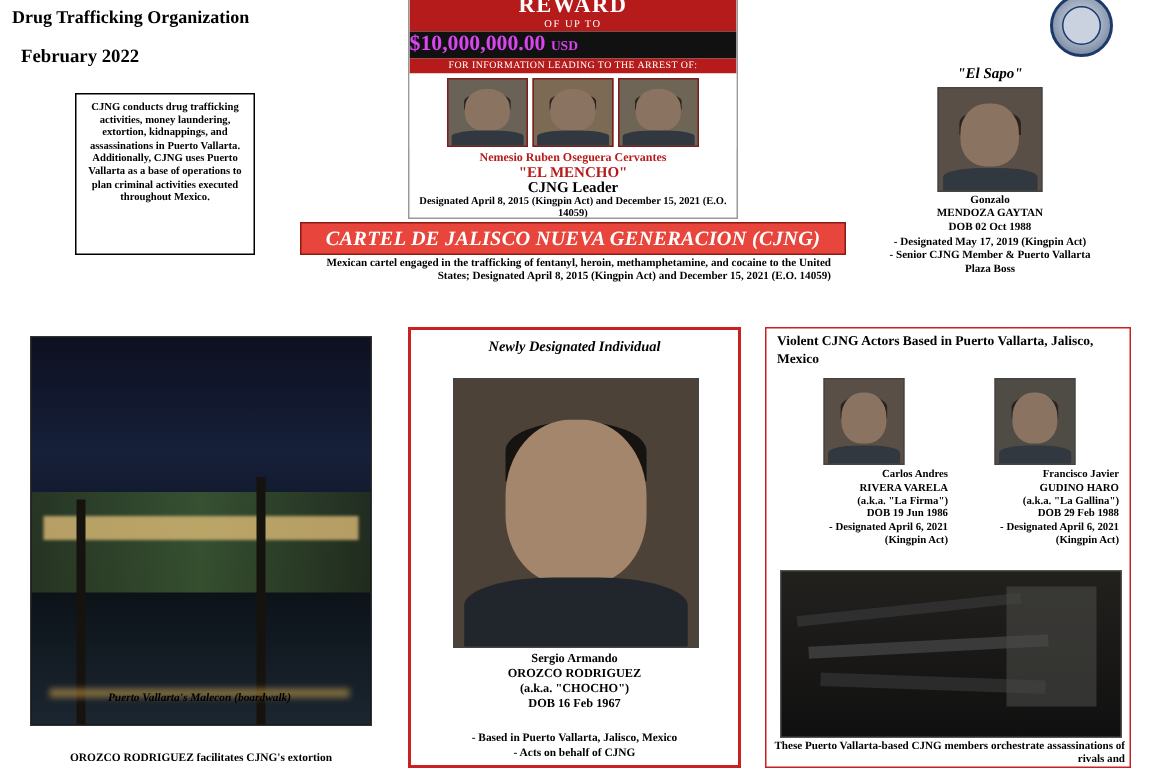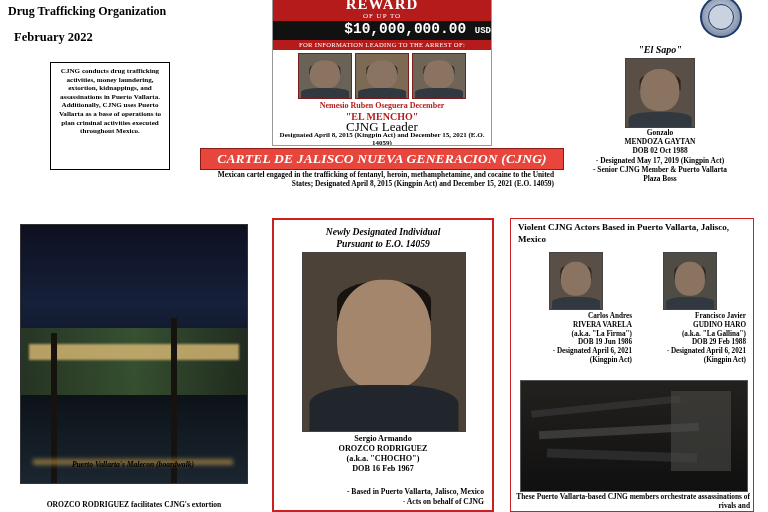--- a/index.html
+++ b/index.html
@@ -41,42 +41,42 @@
   .reward-head{
     background:#b61b1b;color:#fff;text-align:center;
     font-weight:bold;font-size:15px;letter-spacing:1px;
     padding:1px 0 0 0;line-height:16px;
   }
   .reward-sub{
     background:#b61b1b;color:#fff;text-align:center;
     font-size:7px;letter-spacing:1px;line-height:8px;padding-bottom:1px;
   }
   .reward-amt{
-    background:#111;color:#ffffff;text-align:right;
+    background:#111;color:#d946ef;text-align:left;
     font-weight:bold;font-size:14.5px;line-height:17px;
-    font-family:Liberation Mono, monospace;
+    font-family:Liberation Serif, serif;
   }
   .reward-amt .usd{font-size:9px;}
   .reward-info{
     background:#b61b1b;color:#fff;text-align:center;
     font-size:6.6px;line-height:8px;padding:1px 0;letter-spacing:.3px;
   }
   .reward-photos{
     display:flex;gap:3px;justify-content:center;padding:3px 0 1px 0;background:#fff;
   }
   .ph{border:1px solid #7a1d1d;background:#6b6257;}
   .reward-name{
     text-align:center;color:#b61b1b;font-weight:bold;font-size:8px;line-height:9.5px;
     margin-top:1px;
   }
   .reward-alias{
     text-align:center;color:#b61b1b;font-weight:bold;font-size:10px;line-height:11px;
   }
   .reward-leader{
-    text-align:center;font-weight:normal;font-size:13px;line-height:8.5px;margin-top:1px;
+    text-align:center;font-weight:bold;font-size:10px;line-height:8.5px;margin-top:1px;
   }
   .reward-desig{
     text-align:center;font-weight:bold;font-size:7px;line-height:8.4px;
   }
 
   
   .cartel-banner{
     position:absolute;left:200px;top:148px;width:362px;height:20px;
     background:#e8453c;border:1px solid #8b1a12;
     color:#fff;font-weight:bold;font-style:italic;
@@ -139,21 +139,21 @@
   }
   .center-photo{
     position:absolute;left:302px;top:252px;width:162px;height:178px;
     border:1px solid #444;background:#4d4238;
   }
   .center-name{
     position:absolute;left:282px;top:434px;width:202px;text-align:center;
     font-weight:bold;font-size:8.2px;line-height:10px;
   }
   .center-bullets{
-    position:absolute;left:282px;top:487px;width:202px;text-align:right;
+    position:absolute;left:282px;top:487px;width:202px;text-align:center;
     font-weight:bold;font-size:7.6px;line-height:9.6px;
   }
 
   
   .right-box{
     position:absolute;left:510px;top:218px;width:244px;height:294px;
     border:1px solid #cc1f1f;background:#fff;box-sizing:border-box;
   }
   .right-title{
     position:absolute;left:518px;top:222px;width:228px;
@@ -224,21 +224,21 @@
         <div class="photo-hair"></div>
         <div class="photo-face"></div>
         <div class="photo-body"></div>
       </div>
       <div class="ph" style="width:52px;height:44px;position:relative;background:#6f6557;">
         <div class="photo-hair"></div>
         <div class="photo-face"></div>
         <div class="photo-body"></div>
       </div>
     </div>
-    <div class="reward-name">Nemesio Ruben Oseguera December</div>
+    <div class="reward-name">Nemesio Ruben Oseguera Cervantes</div>
     <div class="reward-alias">"EL MENCHO"</div>
     <div class="reward-leader">CJNG Leader</div>
     <div class="reward-desig">Designated April 8, 2015 (Kingpin Act) and December 15, 2021 (E.O. 14059)</div>
   </div>
 
   <div class="cartel-banner">CARTEL DE JALISCO NUEVA GENERACION (CJNG)</div>
   <div class="cartel-text">Mexican cartel engaged in the trafficking of fentanyl, heroin, methamphetamine, and cocaine to the United States; Designated April 8, 2015 (Kingpin Act) and December 15, 2021 (E.O. 14059)</div>
 
   <div class="sapo-title">"El Sapo"</div>
   <div class="sapo-photo" style="position:absolute;">
@@ -262,21 +262,20 @@
     <div style="position:absolute;left:30px;bottom:0;width:6px;height:58%;background:#16120e;"></div>
     <div style="position:absolute;left:150px;bottom:0;width:6px;height:64%;background:#16120e;"></div>
     <div style="position:absolute;left:12px;bottom:18px;width:200px;height:6px;background:#d8a94f;opacity:.55;filter:blur(2px);"></div>
   </div>
   <div class="malecon-cap">Puerto Vallarta's Malecon (boardwalk)</div>
   <div class="malecon-foot">OROZCO RODRIGUEZ facilitates CJNG's extortion</div>
 
   <div class="center-box"></div>
   <div class="center-title">
     <div>Newly Designated Individual</div>
-    <div>Pursuant to E.O. 14059</div>
   </div>
   <div class="center-photo">
     <div class="photo-hair" style="background:#171310;top:16%;height:22%;width:58%;"></div>
     <div class="photo-face" style="background:#a4866c;"></div>
     <div class="photo-body" style="background:#20262c;height:26%;"></div>
   </div>
   <div class="center-name">
     <div>Sergio Armando</div>
     <div>OROZCO RODRIGUEZ</div>
     <div>(a.k.a. "CHOCHO")</div>

